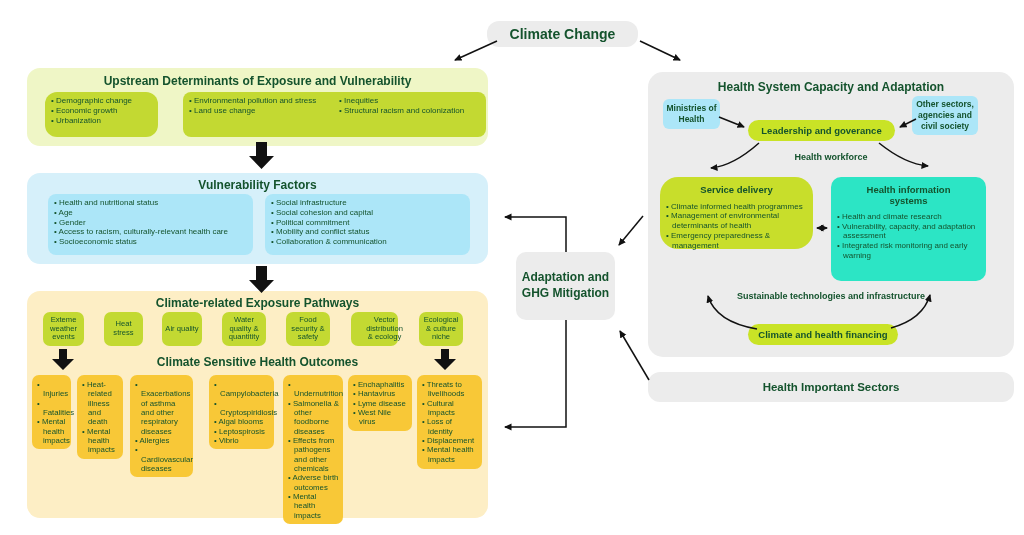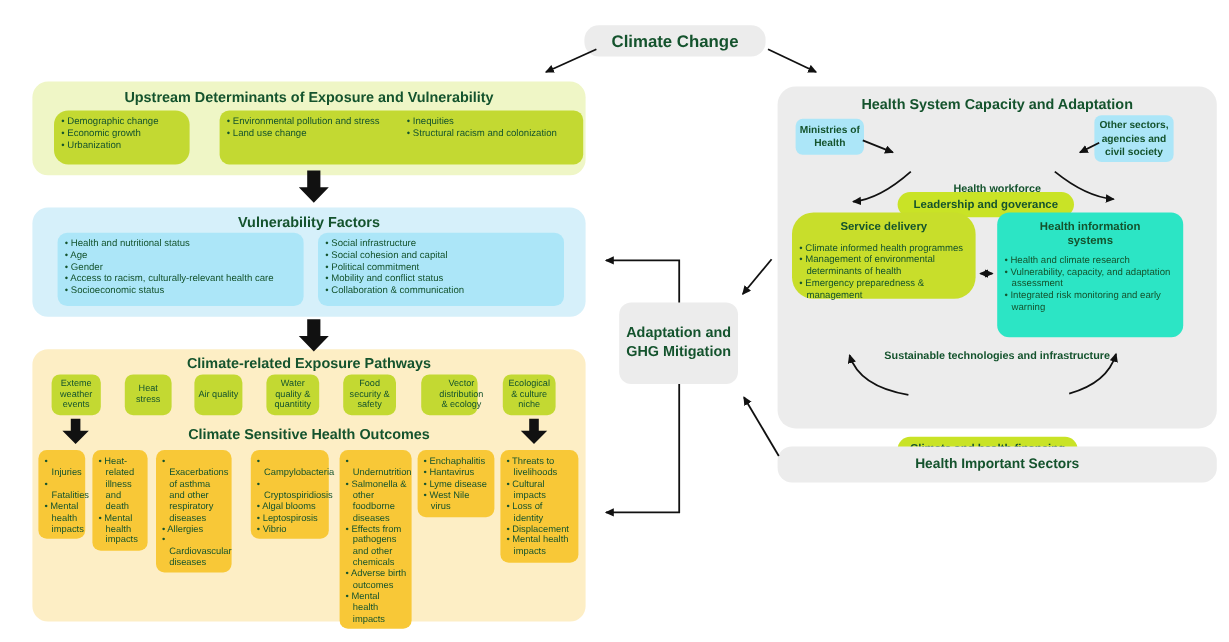--- a/index.html
+++ b/index.html
@@ -13,21 +13,21 @@
   .c-peach{background:#fdeec5;}
   .c-gray{background:#ececec;}
   .ctitle{width:100%;text-align:center;font-weight:bold;font-size:12px;}
   
   .sub{border-radius:8px;padding:4px 6px;font-size:8px;line-height:1.22;}
   .g{background:#c3d932;}
   .b{background:#ace6f8;}
   .o{background:#f8c837;border-radius:7px;}
   .t{background:#2ce5c5;}
   .pill{background:#c9e326;border-radius:11px;text-align:center;font-weight:bold;font-size:9.5px;
-        display:flex;align-items:center;justify-content:center;margin-top:40px;}
+        display:flex;align-items:center;justify-content:center;}
   .blt{padding-left:6px;text-indent:-6px;}
   .pathbox{border-radius:7px;display:flex;align-items:center;justify-content:center;
            text-align:center;font-size:7.6px;line-height:1.15;padding:2px;}
   .outbox{font-size:7.8px;line-height:1.2;padding:5px 4px 4px 5px;}
   .graypill{background:#ececec;border-radius:12px;display:flex;align-items:center;justify-content:center;}
   .smallhead{font-weight:bold;text-align:center;}
   svg.overlay{position:absolute;left:0;top:0;z-index:10;pointer-events:none;}
 </style>
 </head>
 <body>

